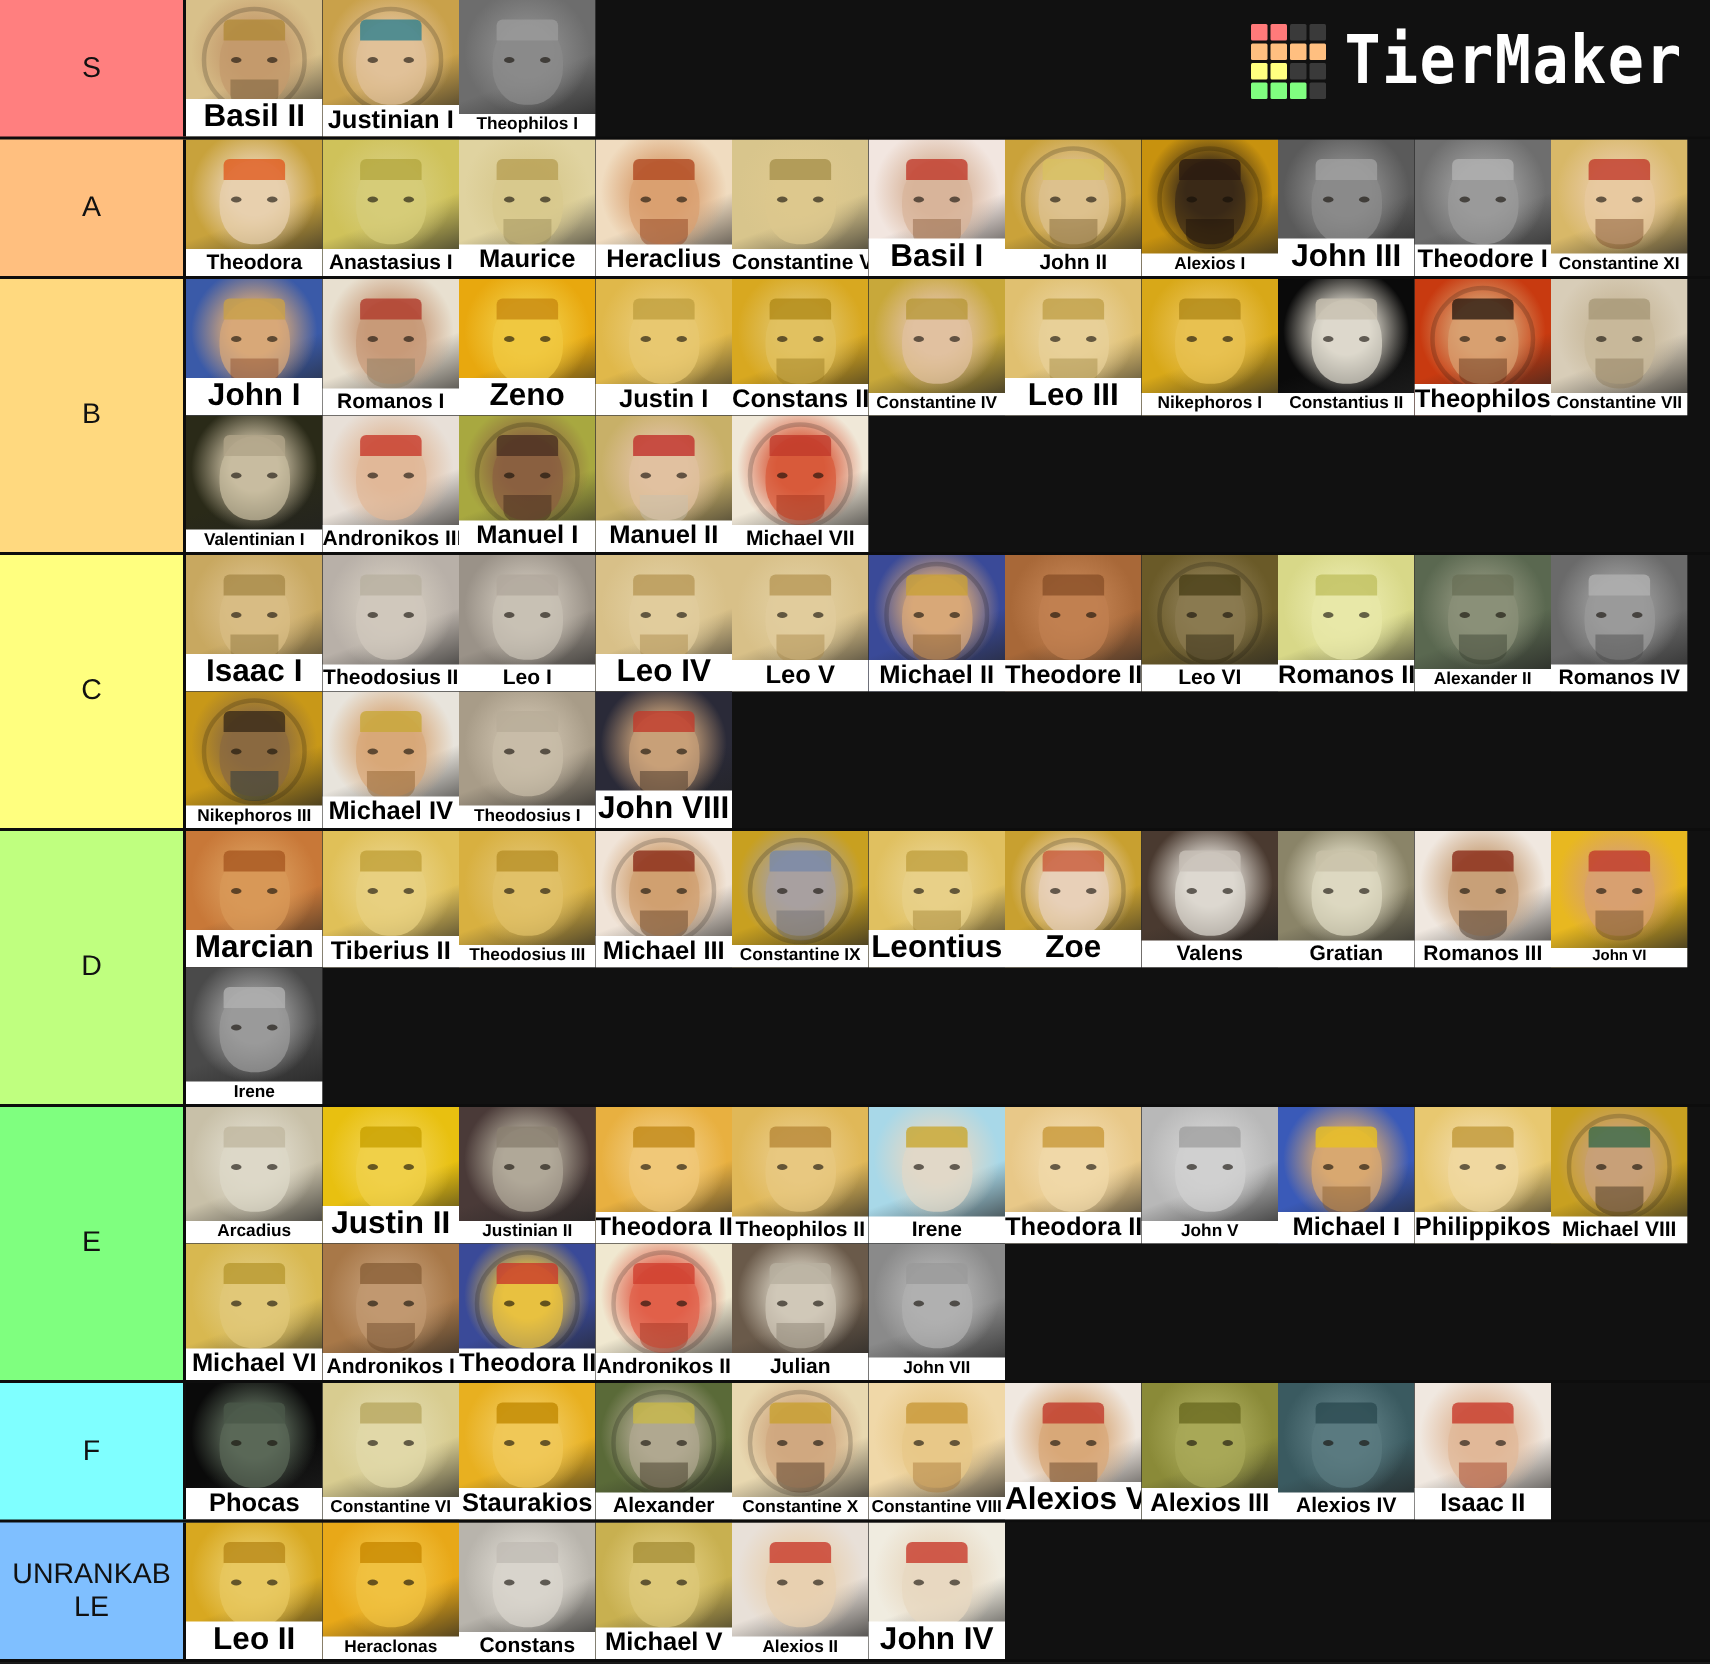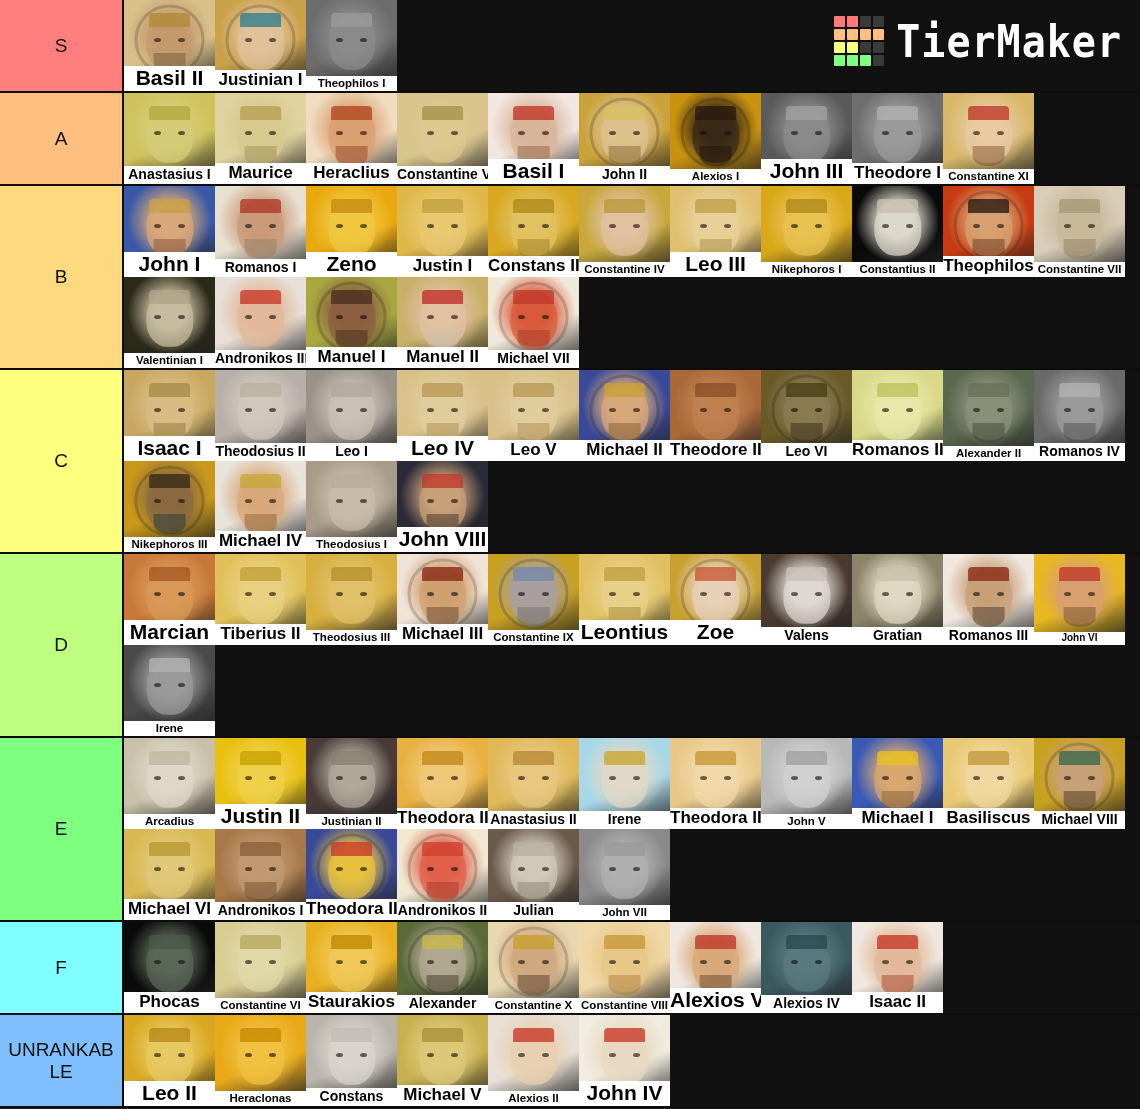--- a/index.html
+++ b/index.html
@@ -225,20 +225,29 @@
               <div class="eye r"></div>
             </div>
             <div class="tile-label sz-sm">Theophilos I</div>
           </div>
         </div>
       </div>
       <div class="tier-row">
         <div class="tier-label" style="background: rgb(255, 191, 127);">A</div>
         <div class="tier-items">
           <div class="tile">
+            <div class="tile-art art-base" style="background: radial-gradient(circle at 50% 38%, rgb(232, 208, 174) 0%, rgb(232, 208, 174) 22%, rgba(0, 0, 0, 0) 58%), linear-gradient(160deg, rgb(200, 162, 60) 0%, rgb(200, 162, 60) 55%, rgba(0, 0, 0, 0.22) 100%);">
+              <div class="face" style="background: rgb(232, 208, 174);"></div>
+              <div class="crown" style="background: rgb(224, 90, 30);"></div>
+              <div class="eye l"></div>
+              <div class="eye r"></div>
+            </div>
+            <div class="tile-label sz-md">Theodora</div>
+          </div>
+          <div class="tile">
             <div class="tile-art art-base" style="background: radial-gradient(circle at 50% 38%, rgb(214, 204, 120) 0%, rgb(214, 204, 120) 22%, rgba(0, 0, 0, 0) 58%), linear-gradient(160deg, rgb(207, 194, 90) 0%, rgb(207, 194, 90) 55%, rgba(0, 0, 0, 0.22) 100%);">
               <div class="face" style="background: rgb(214, 204, 120);"></div>
               <div class="crown" style="background: rgb(180, 168, 64);"></div>
               <div class="eye l"></div>
               <div class="eye r"></div>
             </div>
             <div class="tile-label sz-md">Anastasius I</div>
           </div>
           <div class="tile">
             <div class="tile-art art-base" style="background: radial-gradient(circle at 50% 38%, rgb(216, 201, 142) 0%, rgb(216, 201, 142) 22%, rgba(0, 0, 0, 0) 58%), linear-gradient(160deg, rgb(224, 211, 160) 0%, rgb(224, 211, 160) 55%, rgba(0, 0, 0, 0.22) 100%);">
@@ -805,21 +814,21 @@
             </div>
             <div class="tile-label sz-lg">Theodora III</div>
           </div>
           <div class="tile">
             <div class="tile-art art-base" style="background: radial-gradient(circle at 50% 38%, rgb(232, 200, 128) 0%, rgb(232, 200, 128) 22%, rgba(0, 0, 0, 0) 58%), linear-gradient(160deg, rgb(224, 184, 88) 0%, rgb(224, 184, 88) 55%, rgba(0, 0, 0, 0.22) 100%);">
               <div class="face" style="background: rgb(232, 200, 128);"></div>
               <div class="crown" style="background: rgb(184, 136, 56);"></div>
               <div class="eye l"></div>
               <div class="eye r"></div>
             </div>
-            <div class="tile-label sz-md">Anastasius II</div>
+            <div class="tile-label sz-md">Theophilos II</div>
           </div>
           <div class="tile">
             <div class="tile-art art-base" style="background: radial-gradient(circle at 50% 38%, rgb(224, 216, 200) 0%, rgb(224, 216, 200) 22%, rgba(0, 0, 0, 0) 58%), linear-gradient(160deg, rgb(168, 216, 232) 0%, rgb(168, 216, 232) 55%, rgba(0, 0, 0, 0.22) 100%);">
               <div class="face" style="background: rgb(224, 216, 200);"></div>
               <div class="crown" style="background: rgb(200, 168, 48);"></div>
               <div class="eye l"></div>
               <div class="eye r"></div>
             </div>
             <div class="tile-label sz-md">Irene</div>
           </div>
@@ -851,21 +860,21 @@
             </div>
             <div class="tile-label sz-lg">Michael I</div>
           </div>
           <div class="tile">
             <div class="tile-art art-base" style="background: radial-gradient(circle at 50% 38%, rgb(240, 216, 160) 0%, rgb(240, 216, 160) 22%, rgba(0, 0, 0, 0) 58%), linear-gradient(160deg, rgb(232, 200, 112) 0%, rgb(232, 200, 112) 55%, rgba(0, 0, 0, 0.22) 100%);">
               <div class="face" style="background: rgb(240, 216, 160);"></div>
               <div class="crown" style="background: rgb(192, 152, 56);"></div>
               <div class="eye l"></div>
               <div class="eye r"></div>
             </div>
-            <div class="tile-label sz-lg">Basiliscus</div>
+            <div class="tile-label sz-lg">Philippikos</div>
           </div>
           <div class="tile">
             <div class="tile-art art-base" style="background: radial-gradient(circle at 50% 38%, rgb(200, 160, 120) 0%, rgb(200, 160, 120) 22%, rgba(0, 0, 0, 0) 58%), linear-gradient(160deg, rgb(200, 160, 32) 0%, rgb(200, 160, 32) 55%, rgba(0, 0, 0, 0.22) 100%);">
               <div class="halo"></div>
               <div class="face" style="background: rgb(200, 160, 120);"></div>
               <div class="crown" style="background: rgb(58, 106, 74);"></div>
               <div class="eye l"></div>
               <div class="eye r"></div>
               <div class="beard" style="background: rgb(58, 42, 24);"></div>
             </div>
@@ -996,20 +1005,29 @@
           </div>
           <div class="tile">
             <div class="tile-art art-base" style="background: radial-gradient(circle at 50% 38%, rgb(216, 168, 120) 0%, rgb(216, 168, 120) 22%, rgba(0, 0, 0, 0) 58%), linear-gradient(160deg, rgb(240, 232, 224) 0%, rgb(240, 232, 224) 55%, rgba(0, 0, 0, 0.22) 100%);">
               <div class="face" style="background: rgb(216, 168, 120);"></div>
               <div class="crown" style="background: rgb(192, 58, 42);"></div>
               <div class="eye l"></div>
               <div class="eye r"></div>
               <div class="beard" style="background: rgb(90, 58, 32);"></div>
             </div>
             <div class="tile-label sz-xl">Alexios V</div>
+          </div>
+          <div class="tile">
+            <div class="tile-art art-base" style="background: radial-gradient(circle at 50% 38%, rgb(168, 168, 88) 0%, rgb(168, 168, 88) 22%, rgba(0, 0, 0, 0) 58%), linear-gradient(160deg, rgb(138, 138, 56) 0%, rgb(138, 138, 56) 55%, rgba(0, 0, 0, 0.22) 100%);">
+              <div class="face" style="background: rgb(168, 168, 88);"></div>
+              <div class="crown" style="background: rgb(106, 106, 32);"></div>
+              <div class="eye l"></div>
+              <div class="eye r"></div>
+            </div>
+            <div class="tile-label sz-lg">Alexios III</div>
           </div>
           <div class="tile">
             <div class="tile-art art-base" style="background: radial-gradient(circle at 50% 38%, rgb(90, 122, 128) 0%, rgb(90, 122, 128) 22%, rgba(0, 0, 0, 0) 58%), linear-gradient(160deg, rgb(58, 90, 96) 0%, rgb(58, 90, 96) 55%, rgba(0, 0, 0, 0.22) 100%);">
               <div class="face" style="background: rgb(90, 122, 128);"></div>
               <div class="crown" style="background: rgb(42, 74, 80);"></div>
               <div class="eye l"></div>
               <div class="eye r"></div>
             </div>
             <div class="tile-label sz-md">Alexios IV</div>
           </div>

